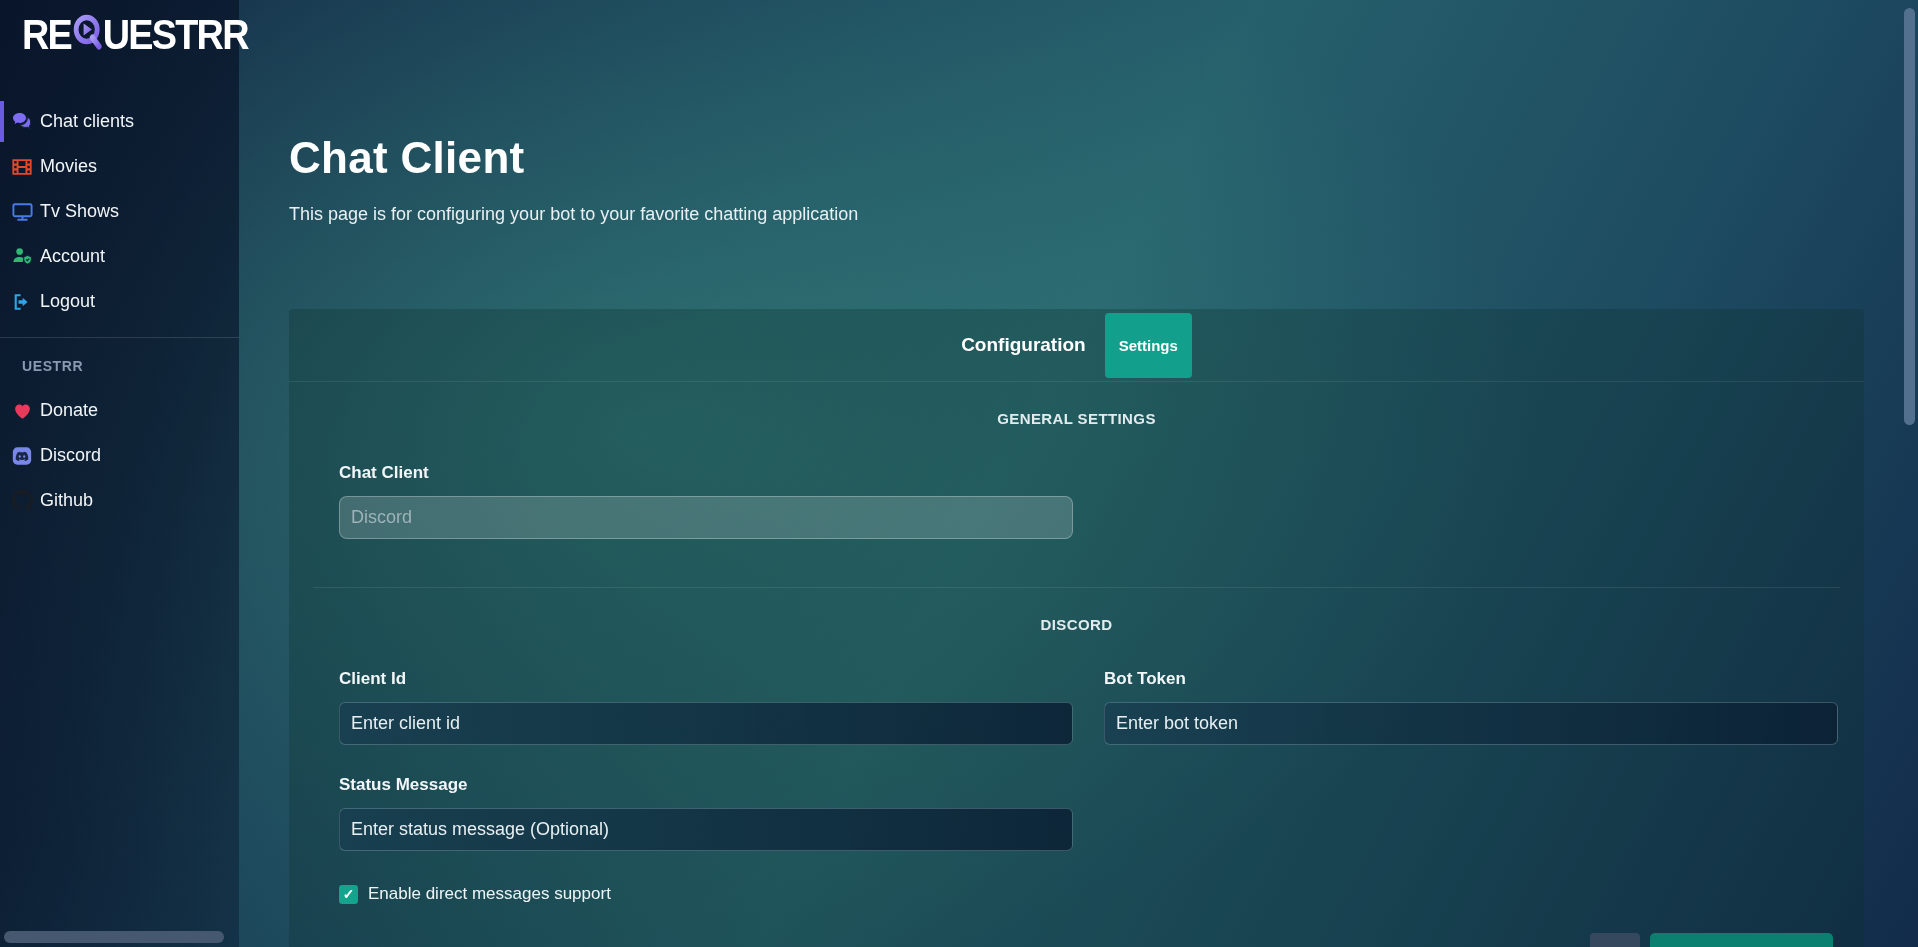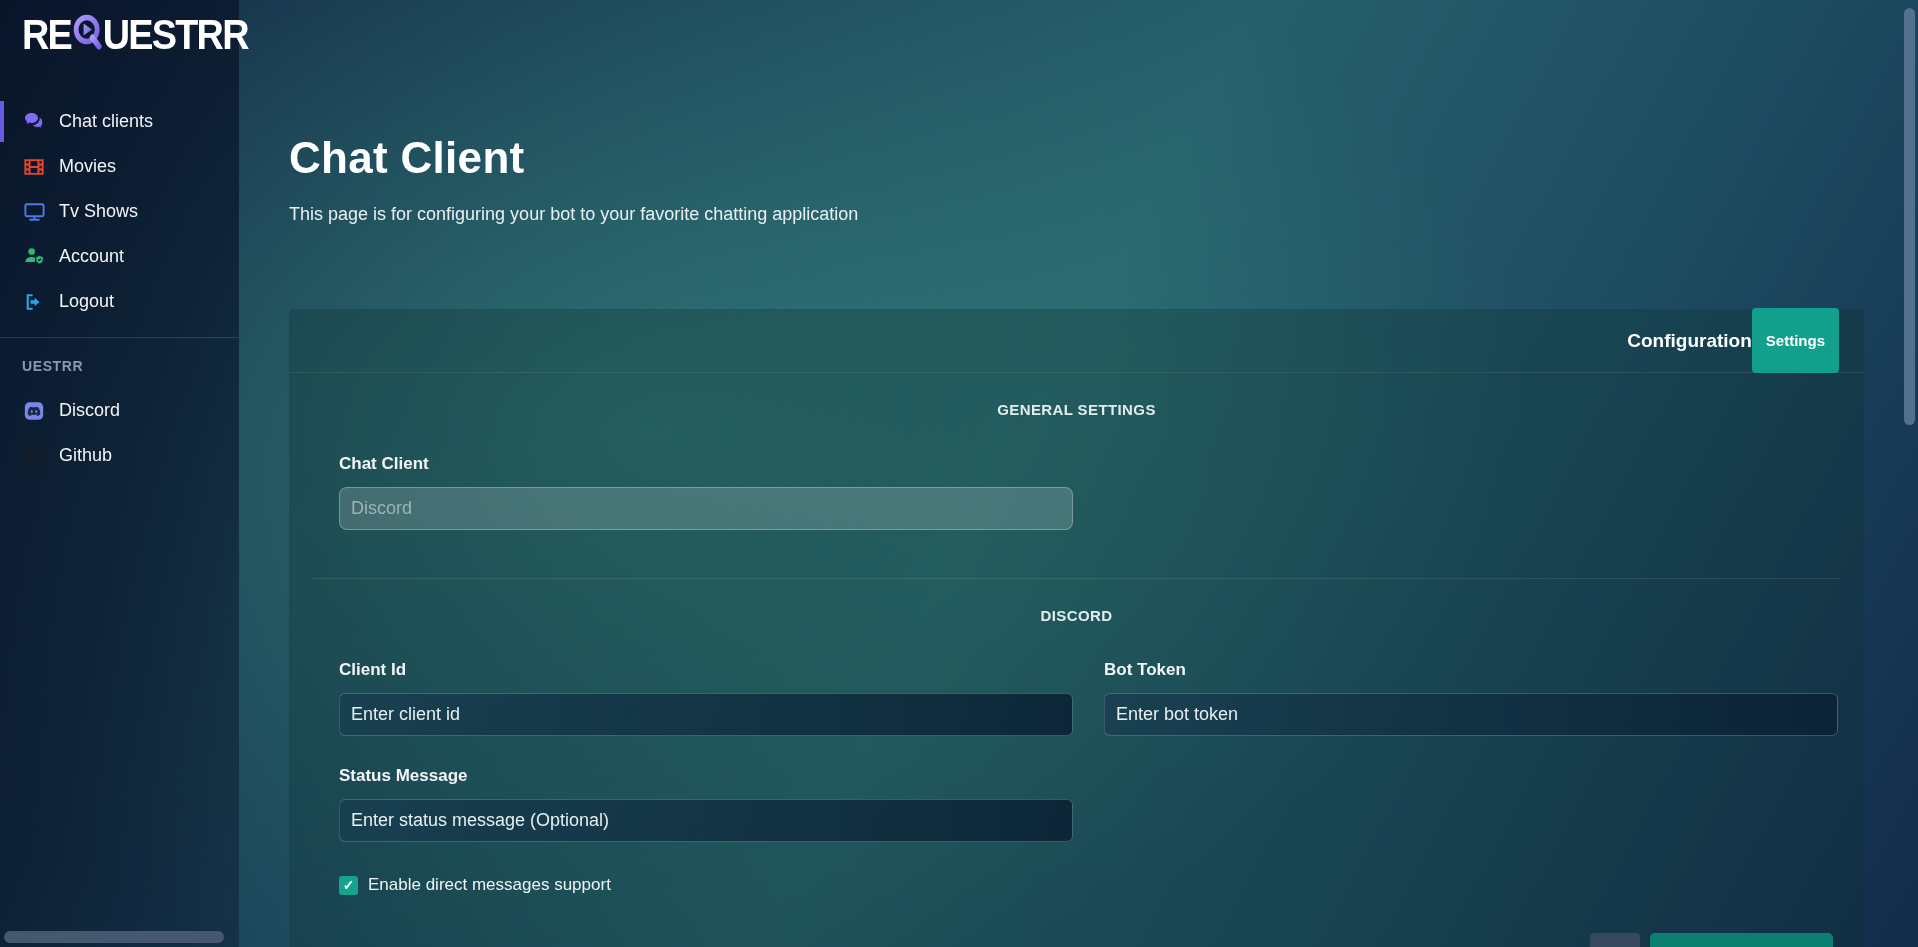--- a/index.html
+++ b/index.html
@@ -19,21 +19,21 @@
     background:linear-gradient(110deg, rgba(8,19,39,0.90) 0%, rgba(9,22,43,0.74) 55%, rgba(11,28,50,0.48) 100%);
     z-index:2;
   }
   .logo { position:absolute; left:22px; top:10px; display:flex; align-items:center; transform:scaleX(0.88); transform-origin:left center; }
   .logo-txt { font-size:43px; font-weight:bold; letter-spacing:-2px; color:#ffffff; line-height:40px; }
   .logo svg { margin:3px -1px 0 1px; }
 
   .nav { position:absolute; left:0; top:99px; width:100%; }
   .nav-item {
     position:relative; height:45px; display:flex; align-items:center;
-    padding-left:22px; gap:13px; font-size:18px; color:#f1f5f8; cursor:pointer;
+    padding-left:10px; gap:6px; font-size:18px; color:#f1f5f8; cursor:pointer;
   }
   .nav-item.active::before {
     content:""; position:absolute; left:0; top:2px; bottom:2px; width:4px; background:#6a5ce0;
   }
   .nav-icon { width:24px; height:24px; display:flex; align-items:center; justify-content:center; flex:0 0 24px; }
 
   .side-divider { margin:13px 0 0 0; border-top:1px solid rgba(255,255,255,0.13); width:100%; }
   .support-header { margin:20px 0 0 22px; font-size:14px; font-weight:bold; letter-spacing:0.6px; color:#8b99b0; }
   .nav.support { top:auto; position:static; margin-top:14px; }
 
@@ -42,22 +42,22 @@
 
   
   .page-title { position:absolute; left:289px; top:133px; font-size:44px; font-weight:bold; letter-spacing:0.3px; color:#fdfefe; }
   .page-subtitle { position:absolute; left:289px; top:204px; font-size:18px; color:#e9f0f3; }
 
   .card {
     position:absolute; left:289px; top:309px; width:1575px; height:700px;
     background:rgba(12,50,47,0.30); border-radius:4px 4px 0 0;
   }
   .card-header {
-    height:64px; display:flex; align-items:center; justify-content:flex-end;
-    padding:0 25px; border-bottom:1px solid rgba(255,255,255,0.08);
+    height:73px; display:flex; align-items:center; justify-content:center;
+    padding:0 25px; border-bottom:1px solid rgba(255,255,255,0.08);gap:19px;
   }
   .card-title { font-size:19px; font-weight:bold; color:#ffffff; }
   .settings-btn {
     background:#12a08c; border:none; color:#fff; font-family:inherit;
     font-size:15px; font-weight:bold; padding:24px 14px; border-radius:4px; cursor:pointer;
   }
   .card-body { padding:28px 24px 0 24px; }
   .section-header { font-size:15px; font-weight:bold; letter-spacing:0.4px; color:#e2ecee;text-align:center; }
   .form-area { margin:0 0 0 26px; }
   .field-label { font-size:17px; font-weight:bold; color:#f2f6f8; }
@@ -163,20 +163,28 @@
       </span>
       <span>Logout</span>
     </div>
 
     <div class="side-divider"></div>
 
     <div class="support-header">UESTRR</div>
 
     <div class="nav support">
 
+      <div class="nav-item">
+        <span class="nav-icon">
+          <svg width="23" height="23" viewBox="0 0 24 24">
+            <path d="M12 20.7S4.3 15.6 4.3 10.3c0-2.5 2-4.5 4.4-4.5 1.4 0 2.7.7 3.3 1.8.6-1.1 1.9-1.8 3.3-1.8 2.4 0 4.4 2 4.4 4.5 0 5.3-7.7 10.4-7.7 10.4z" fill="#ea3a5c"></path>
+          </svg>
+        </span>
+        <span>Donate</span>
+      </div>
 
       <div class="nav-item">
         <span class="nav-icon">
           <svg width="22" height="22" viewBox="0 0 24 24">
             <rect x="2" y="2.5" width="20" height="19" rx="5" fill="#7988e8"></rect>
             <path d="M16.8 8.2c-.9-.4-1.8-.7-2.8-.9l-.4.8c-1.1-.2-2.1-.2-3.2 0l-.4-.8c-1 .2-1.9.5-2.8.9-1.7 2.6-2.2 5.1-2 7.6 1.2.9 2.3 1.4 3.5 1.7l.7-1.2c-.4-.1-.8-.3-1.1-.5l.3-.3c2.2 1 4.6 1 6.8 0l.3.3c-.3.2-.7.4-1.1.5l.7 1.2c1.2-.3 2.3-.8 3.5-1.7.3-2.9-.5-5.3-2-7.6z" fill="#1a2746"></path>
             <ellipse cx="9.6" cy="12.6" rx="1.15" ry="1.3" fill="#7988e8"></ellipse>
             <ellipse cx="14.4" cy="12.6" rx="1.15" ry="1.3" fill="#7988e8"></ellipse>
           </svg>
         </span>

